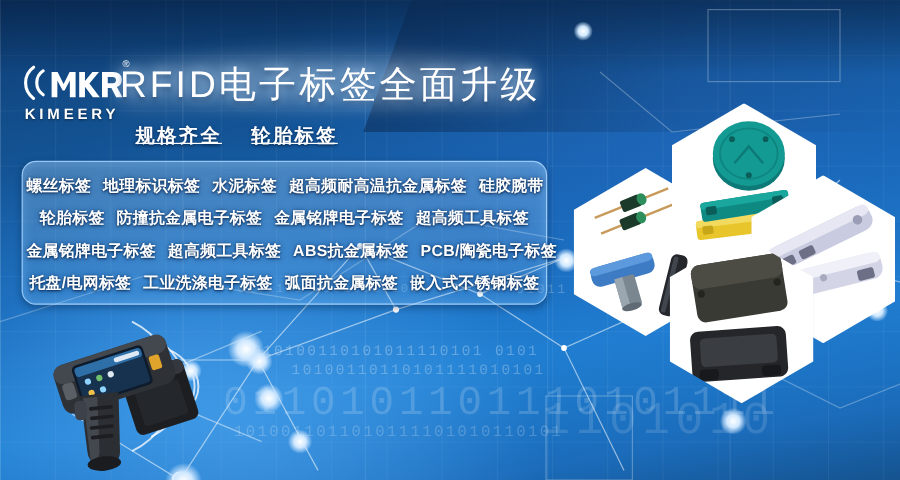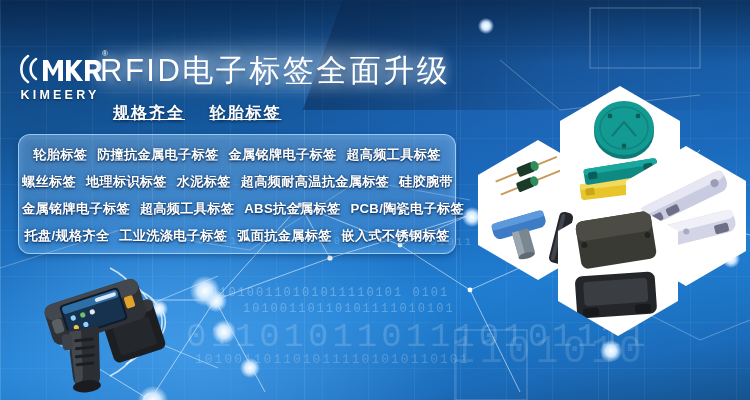--- a/index.html
+++ b/index.html
@@ -208,40 +208,40 @@
     <div class="title">RFID电子标签全面升级</div>
   </div>
 
   <div class="subtitle">
     <span>规格齐全</span>
     <span>轮胎标签</span>
   </div>
 
   <div class="panel">
     <div class="panel-row">
-      <i>轮胎标签</i>
-      <i>防撞抗金属电子标签</i>
-      <i>金属铭牌电子标签</i>
-      <i>超高频工具标签</i>
-    </div>
-    <div class="panel-row">
       <i>螺丝标签</i>
       <i>地理标识标签</i>
       <i>水泥标签</i>
       <i>超高频耐高温抗金属标签</i>
       <i>硅胶腕带</i>
     </div>
     <div class="panel-row">
+      <i>轮胎标签</i>
+      <i>防撞抗金属电子标签</i>
+      <i>金属铭牌电子标签</i>
+      <i>超高频工具标签</i>
+    </div>
+    <div class="panel-row">
       <i>金属铭牌电子标签</i>
       <i>超高频工具标签</i>
       <i>ABS抗金属标签</i>
       <i>PCB/陶瓷电子标签</i>
     </div>
     <div class="panel-row">
-      <i>托盘/规格齐全</i>
+      <i>托盘/电网标签</i>
       <i>工业洗涤电子标签</i>
       <i>弧面抗金属标签</i>
       <i>嵌入式不锈钢标签</i>
     </div>
   </div>
 
   <div class="hex" style="left:478px;top:140px;width:120px;height:140px;">
     <div class="hex-inner">
       <svg width="120" height="140" viewBox="0 0 120 140">
 

